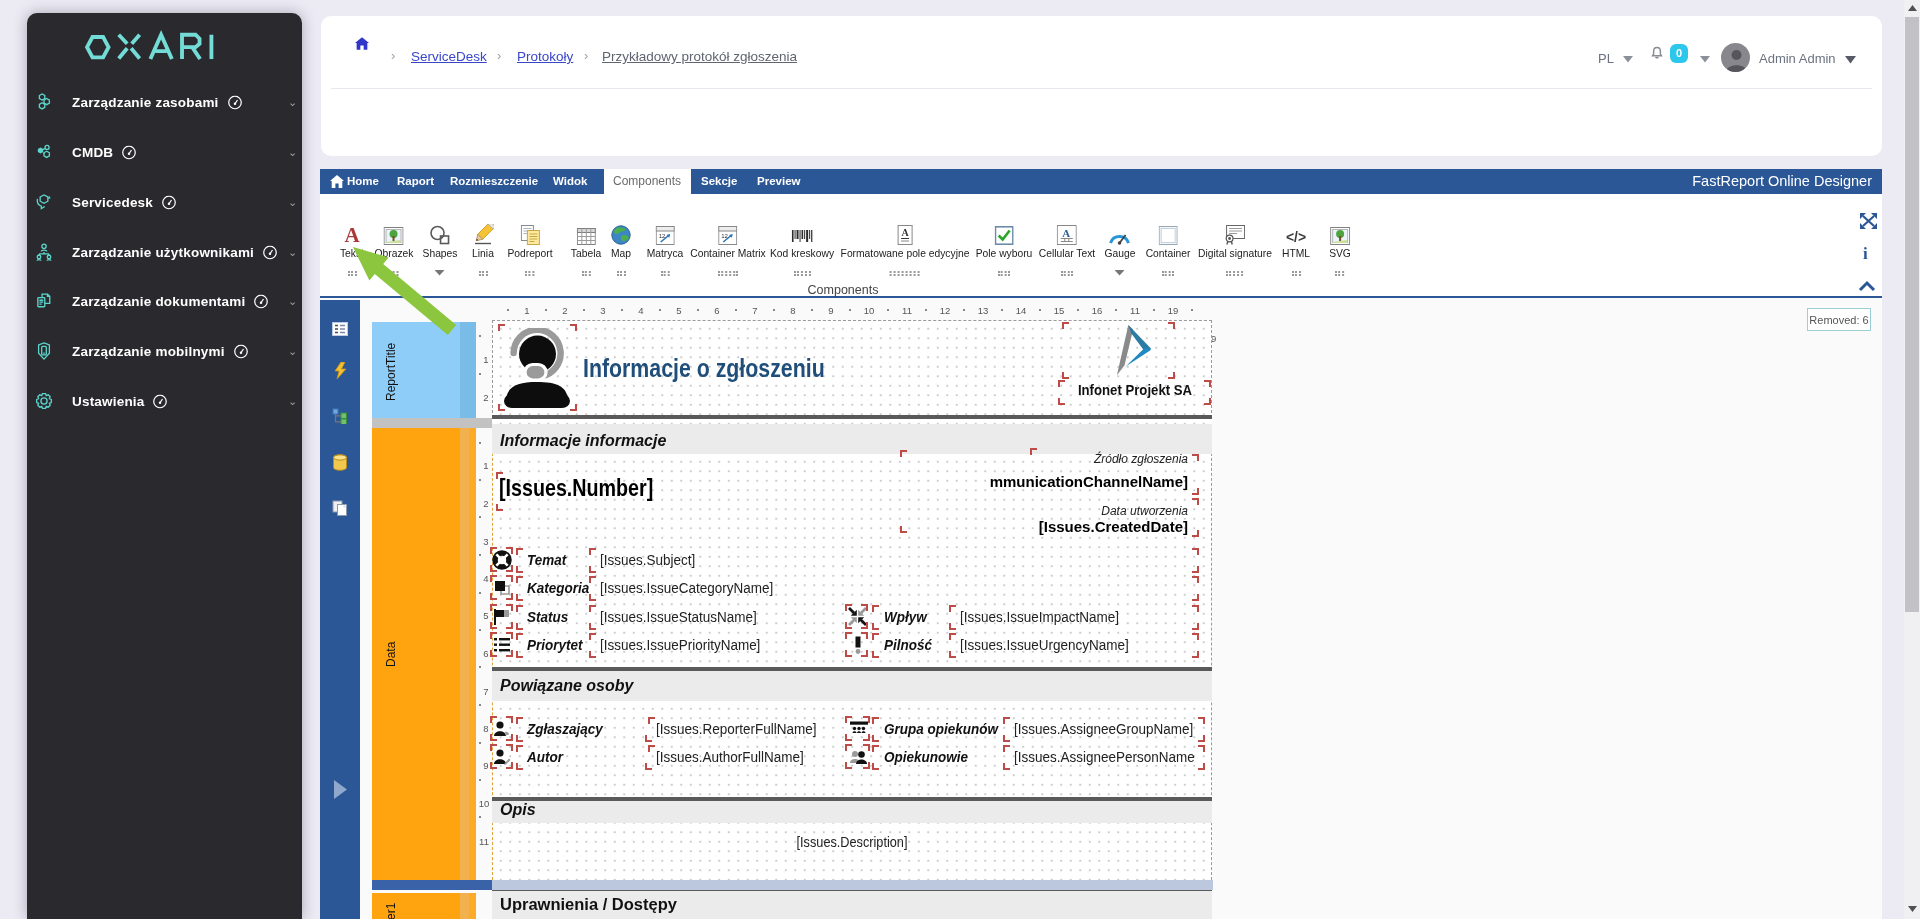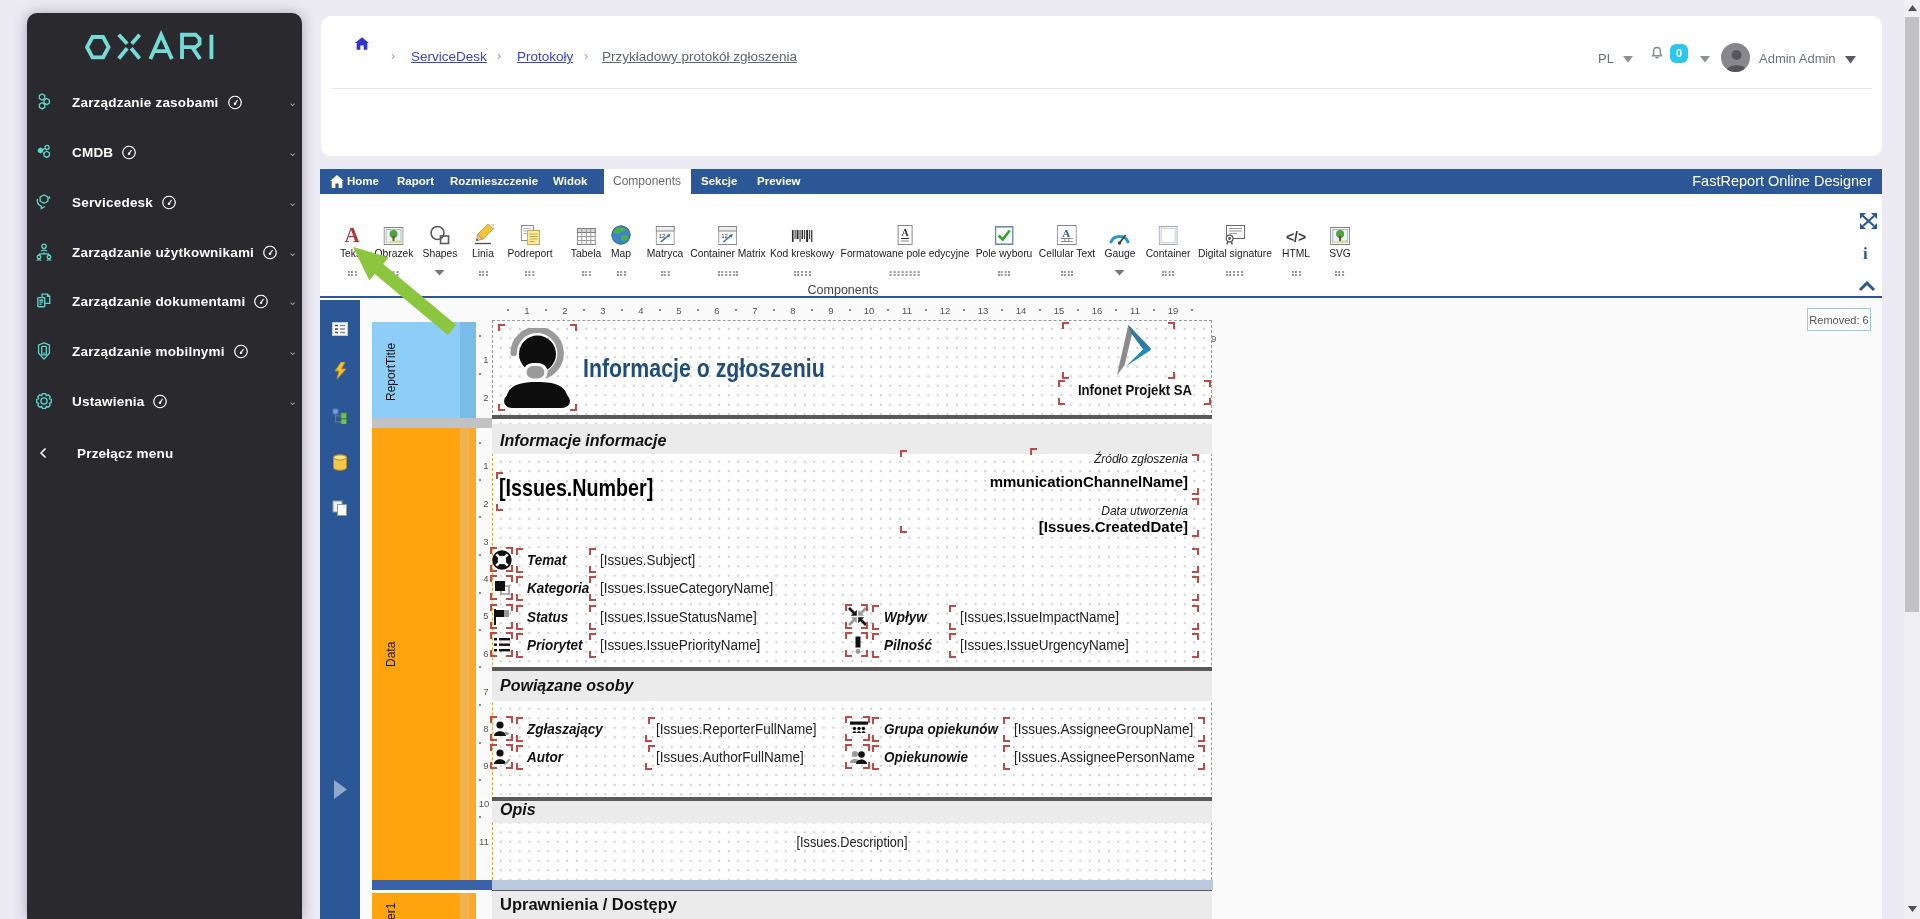--- a/index.html
+++ b/index.html
@@ -164,26 +164,20 @@
     <svg class="mico" viewBox="0 0 26 26" fill="none" stroke="#5CD6CD" stroke-width="1.7">
       <path d="M11 3.5 L15 3.5 L16 6 L18.5 5 L21 7.5 L20 10 L22.5 11 L22.5 15 L20 16 L21 18.5 L18.5 21 L16 20 L15 22.5 L11 22.5 L10 20 L7.5 21 L5 18.5 L6 16 L3.5 15 L3.5 11 L6 10 L5 7.5 L7.5 5 L10 6 Z"></path>
       <circle cx="13" cy="13" r="4"></circle>
     </svg>
     <div class="mlabel">Ustawienia <svg class="gauge-badge" width="14" height="14" viewBox="0 0 17 17">
           <circle cx="8.5" cy="8.5" r="7.6" fill="none" stroke="#fff" stroke-width="1.5"></circle>
           <path d="M8.5 10 L11.5 5.5" stroke="#fff" stroke-width="1.5"></path>
           <circle cx="8.5" cy="10" r="1.5" fill="#fff"></circle>
         </svg></div>
     <div class="mchev">⌄</div>
-  </div>
-  <div class="mitem" style="top:426px;">
-    <svg class="mico" style="width:13px;height:13px;left:10px;" viewBox="0 0 16 16" fill="none" stroke="#fff" stroke-width="2">
-      <path d="M10.5 2.5 L5 8 L10.5 13.5"></path>
-    </svg>
-    <div class="mlabel" style="font-size:13.5px;left:50px;">Przełącz menu</div>
   </div>
 </div>
 
 <div id="topcard">
   <div id="crumb">
     <svg class="abs" style="left:34px;top:21px;" width="14" height="13" viewBox="0 0 17 15">
       <path d="M8.5 0 L17 7 L15 7 L15 15 L10.5 15 L10.5 10 L6.5 10 L6.5 15 L2 15 L2 7 L0 7 Z" fill="#2F36C8"></path>
     </svg>
     <span class="abs crumb-sep" style="left:70px;top:32px;">›</span>
     <span class="abs crumb-link" style="left:90px;top:33px;">ServiceDesk</span>

